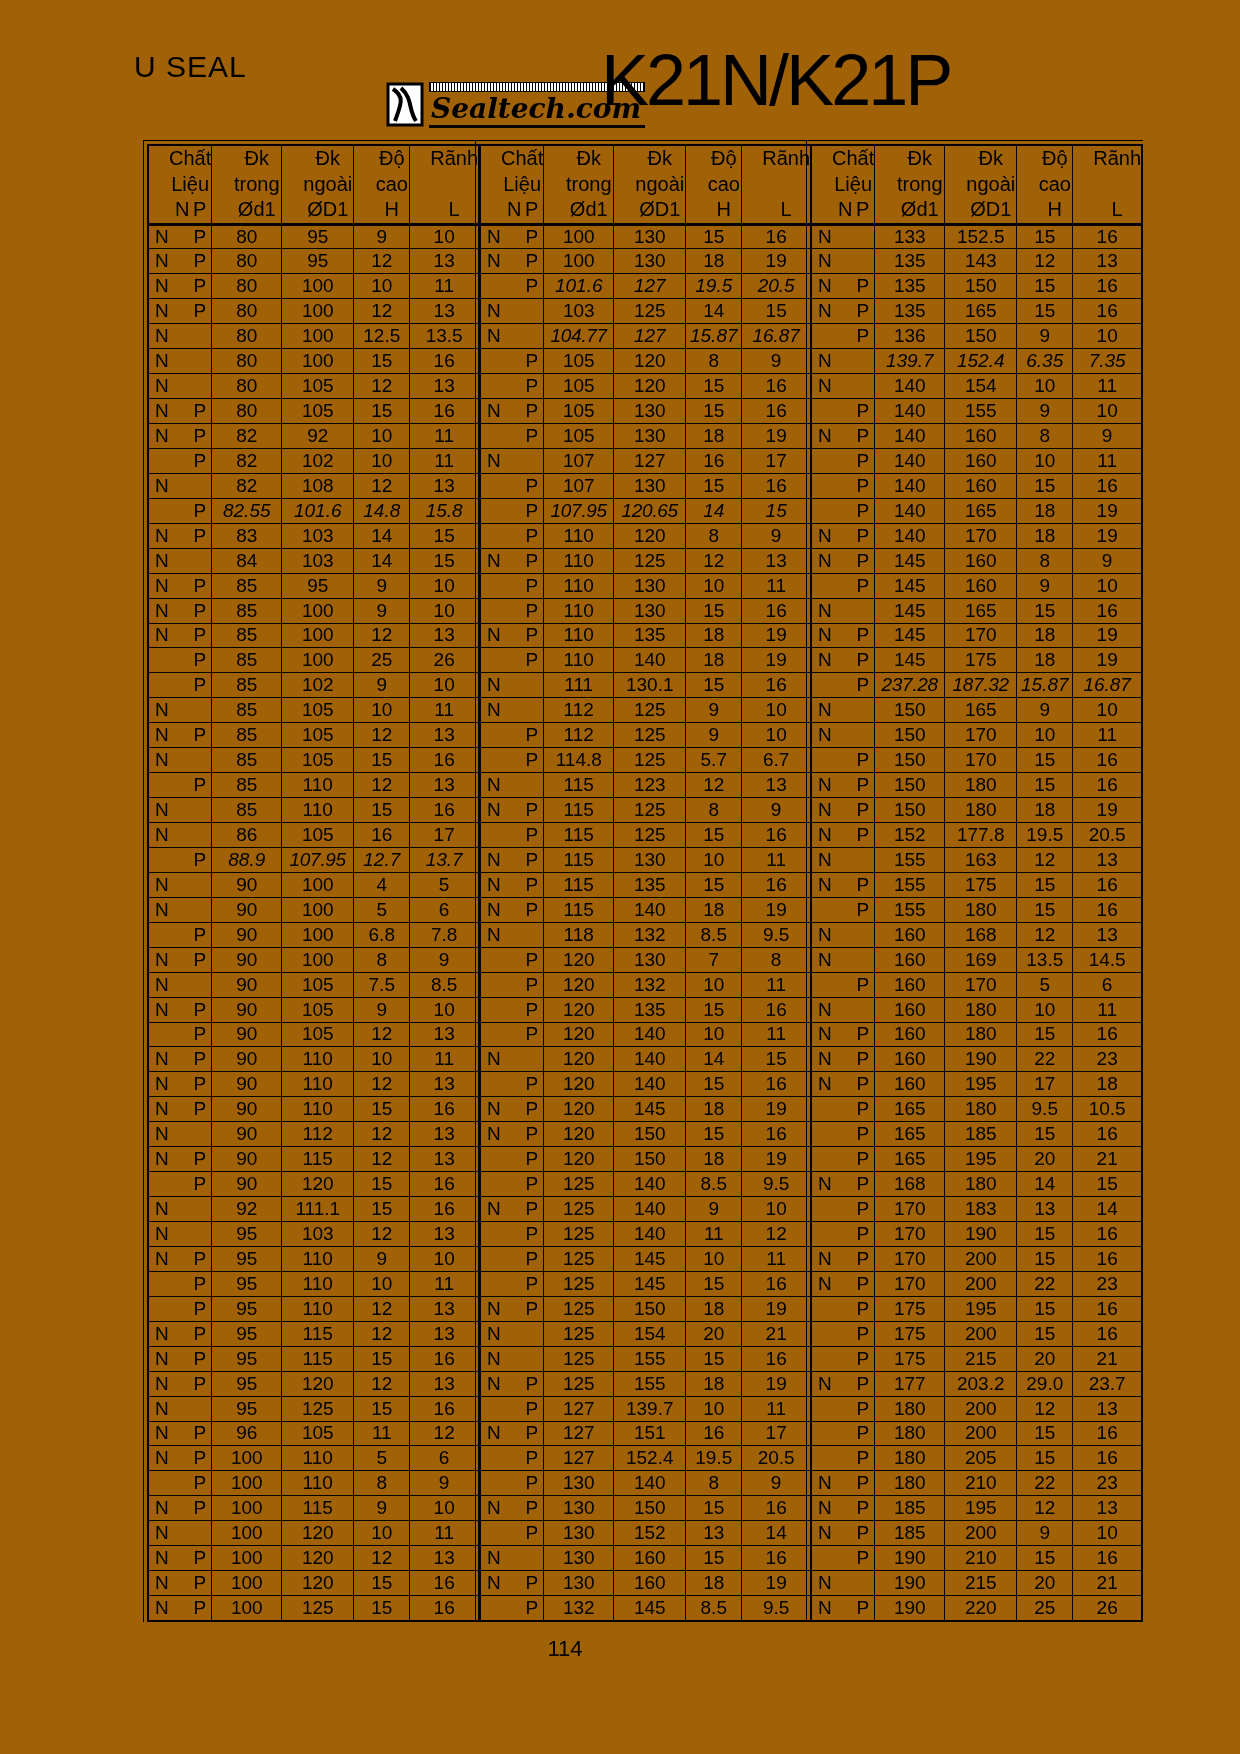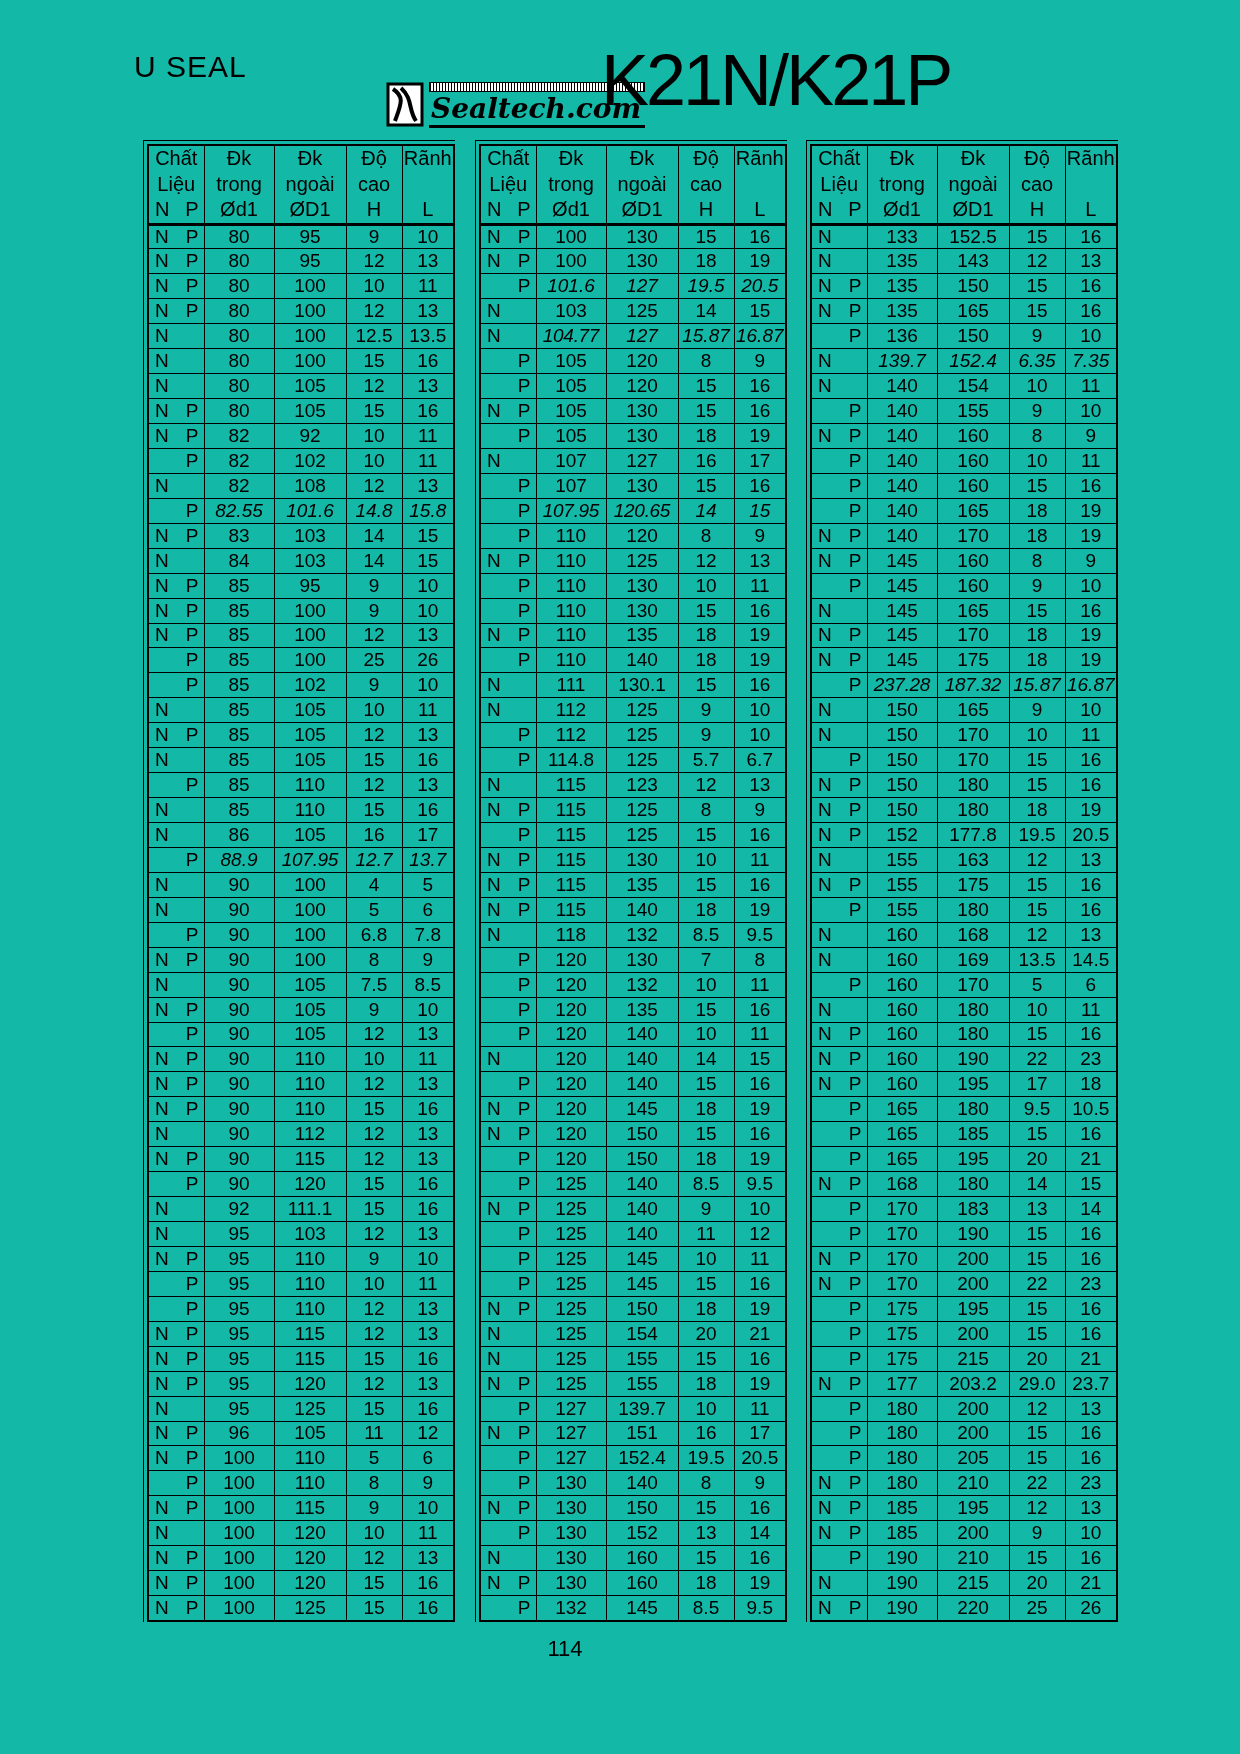--- a/index.html
+++ b/index.html
@@ -1,34 +1,34 @@
 <!DOCTYPE html>
 <html><head>
 <meta charset="utf-8">
 <style>
   html,body{margin:0;padding:0;background:#ffffff;}
-  .page{position:relative;width:1240px;height:1754px;background:#14b8a6;color:#000;
+  .page{position:relative;width:1240px;height:1754px;background:#a16207;color:#000;
         font-family:"Liberation Sans","DejaVu Sans",sans-serif;overflow:hidden;}
   .brand{position:absolute;left:134px;top:50px;font-size:30px;letter-spacing:1px;}
   .logo{position:absolute;left:386px;top:82px;display:flex;align-items:flex-start;gap:5px;}
   .logo-main{display:inline-block;}
   .logo-bar{height:8px;border:1px solid #000;margin-bottom:2px;
             background:repeating-linear-gradient(90deg,#000 0 1px,#fff 1px 3px);}
   .logo-text{font-family:"DejaVu Serif","Liberation Serif",serif;font-style:italic;font-weight:bold;
              font-size:28px;line-height:30px;border-bottom:3px solid #000;padding:0 4px 1px 2px;}
   .model{position:absolute;left:601px;top:40px;font-size:72px;letter-spacing:-3px;line-height:80px;}
   .tbl{position:absolute;top:140px;border-top:1px solid #000;border-left:1px solid #000;
        padding:3px 0 0 3px;}
   .tbl.t1{left:143px;} .tbl.t2{left:475px;} .tbl.t3{left:806px;}
   table.grid{border-collapse:collapse;table-layout:fixed;border:2px solid #000;}
   .c-np{width:56px;} .c-d1{width:70px;} .c-D1{width:72px;} .c-h{width:56px;} .c-l{width:52px;}
   table.grid th,table.grid td{border:1px solid #000;padding:0;text-align:center;
        white-space:nowrap;overflow:hidden;font-weight:normal;}
   table.grid thead th{border-bottom:3px solid #000;font-size:20px;vertical-align:top;}
-  table.grid thead th div{line-height:25.5px;height:25.5px;}
+  table.grid thead th div{line-height:25.5px;height:25.5px;margin-left:20px;}
   .np-line{display:flex;justify-content:space-between;padding:0 5px 0 6px;}
   table.grid tbody tr{height:24.95px;}
   table.grid tbody td{font-size:19px;}
   .np-in{display:flex;justify-content:space-between;padding:0 5px 0 6px;}
   td .it,.it{font-style:italic;}
   td.sm{font-size:15px;letter-spacing:-0.3px;}
   .pageno{position:absolute;top:1636px;left:430px;width:270px;text-align:center;
           font-size:22px;font-weight:normal;}
 </style>
 </head>

